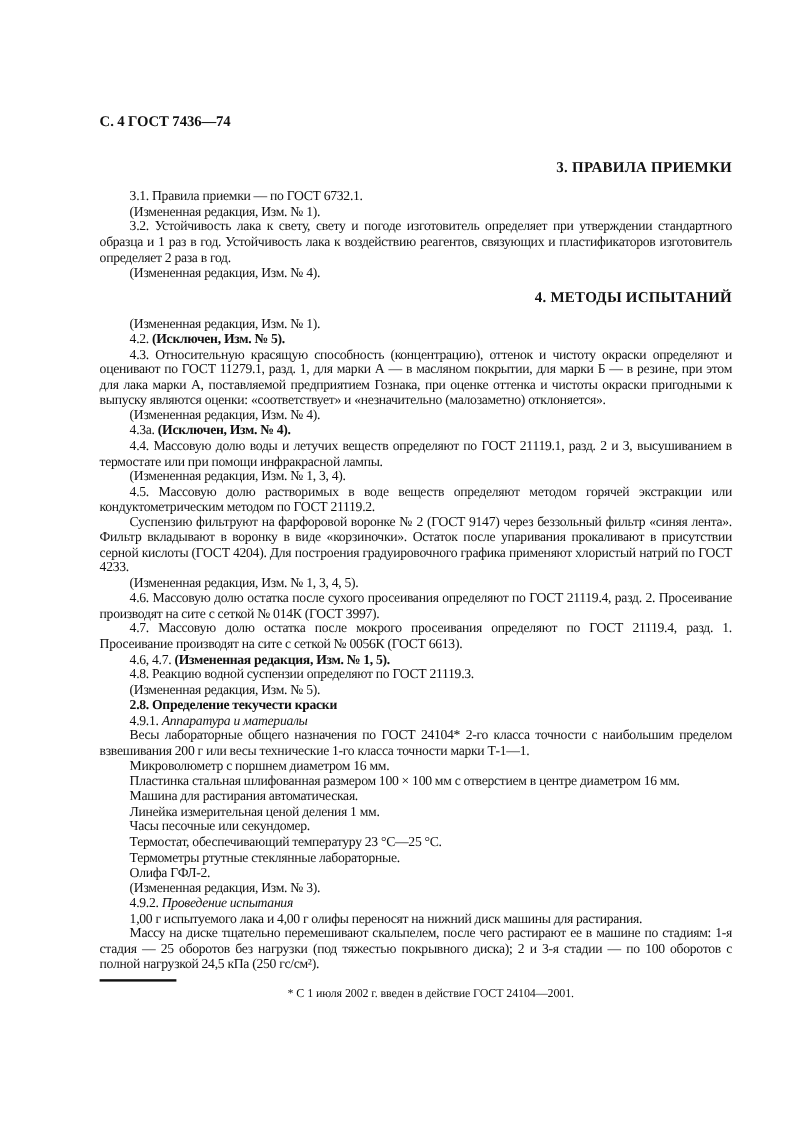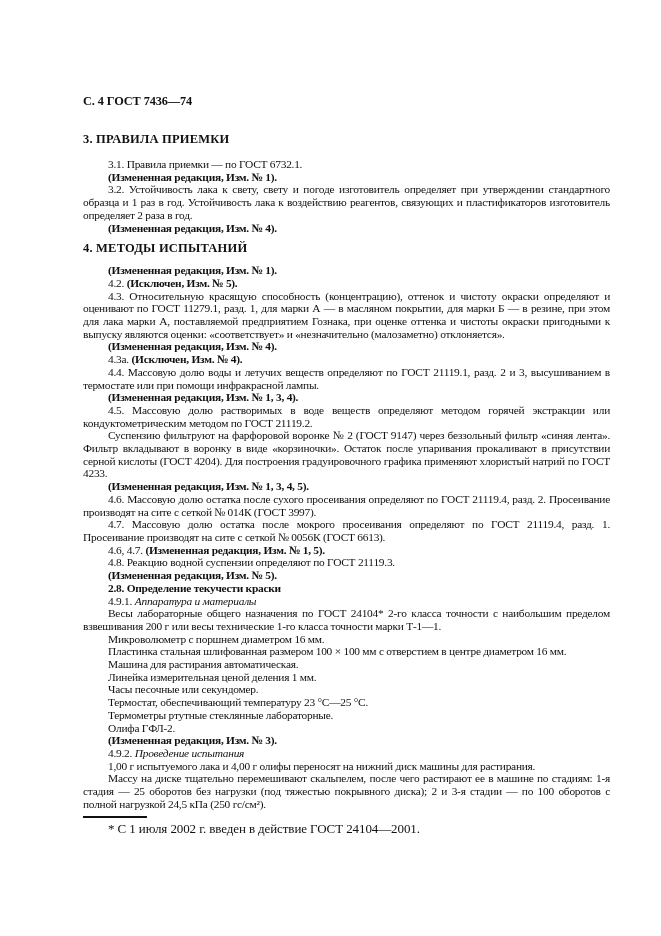--- a/index.html
+++ b/index.html
@@ -25,58 +25,58 @@
     letter-spacing: -0.1px;
     line-height: 13px;
     margin: 0;
   }
   .doc-body {
     margin: 0;
   }
   .sec-heading {
     font-size: 12.5px;
     font-weight: bold;
-    text-align: left;
+    text-align: right;
     letter-spacing: 0.2px;
     line-height: 14px;
     margin: 7px 0 9px 0;
   }
   .doc-body h2:first-child {
     margin-top: 24px;
     margin-bottom: 12px;
   }
   .para {
     margin: 0;
     font-size: 11.4px;
     line-height: 12.7px;
     letter-spacing: -0.25px;
     text-indent: 25px;
     text-align: justify;
   }
   .para.amend {
-    font-weight: bold;
+    font-weight: normal;
   }
   .b { font-weight: bold; }
   .i { font-style: italic; }
   .footnote-block {
     margin-top: 6px;
   }
   .footnote-rule {
     width: 64px;
     height: 1.5px;
     background: #111111;
     margin: 0 0 5px 0;
   }
   .footnote-text {
     margin: 0;
-    font-size: 13px;
+    font-size: 10px;
     line-height: 12px;
     letter-spacing: -0.1px;
     text-indent: 25px;
-    text-align: left;
+    text-align: center;
   }
 </style>
 </head>
 <body>
 
 <div class="page">
   <div class="page-header">С. 4 ГОСТ 7436—74</div>
 
   <div class="doc-body">
       <h2 class="sec-heading"><span>3. ПРАВИЛА ПРИЕМКИ</span></h2>

